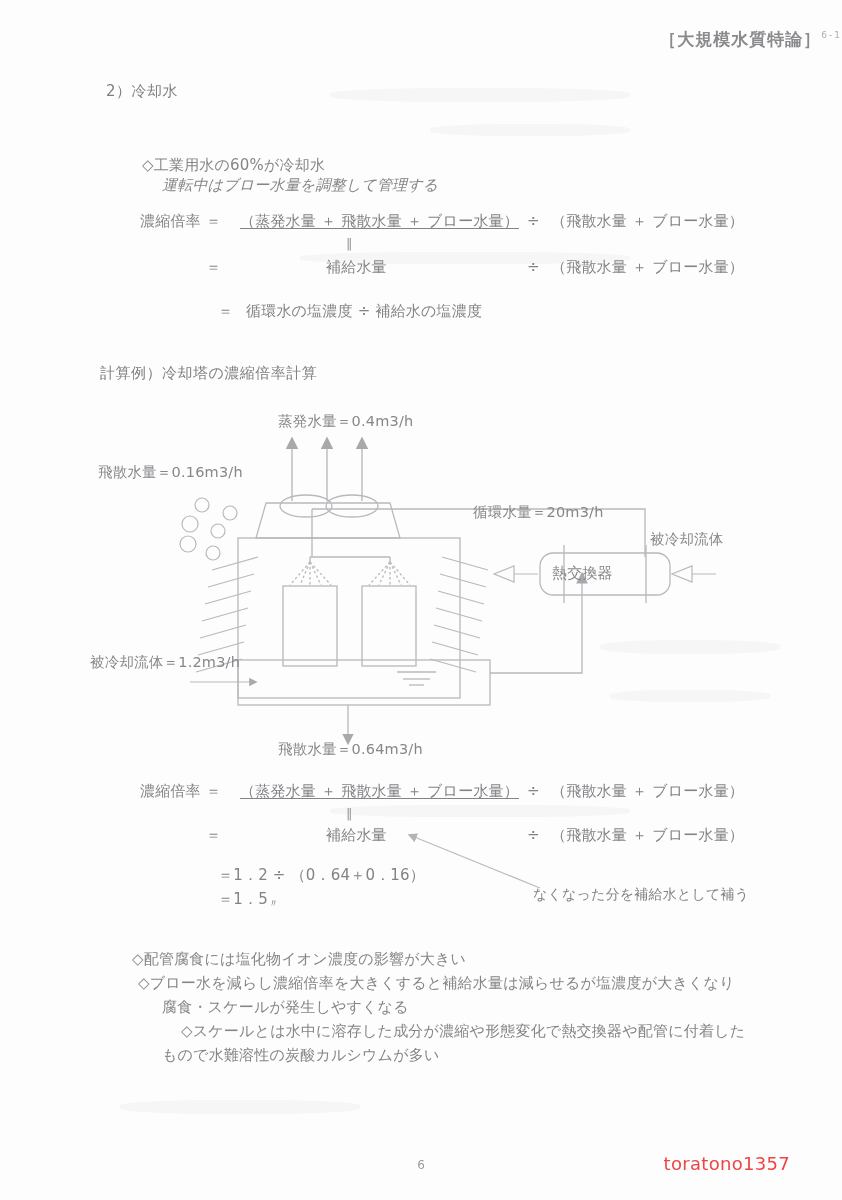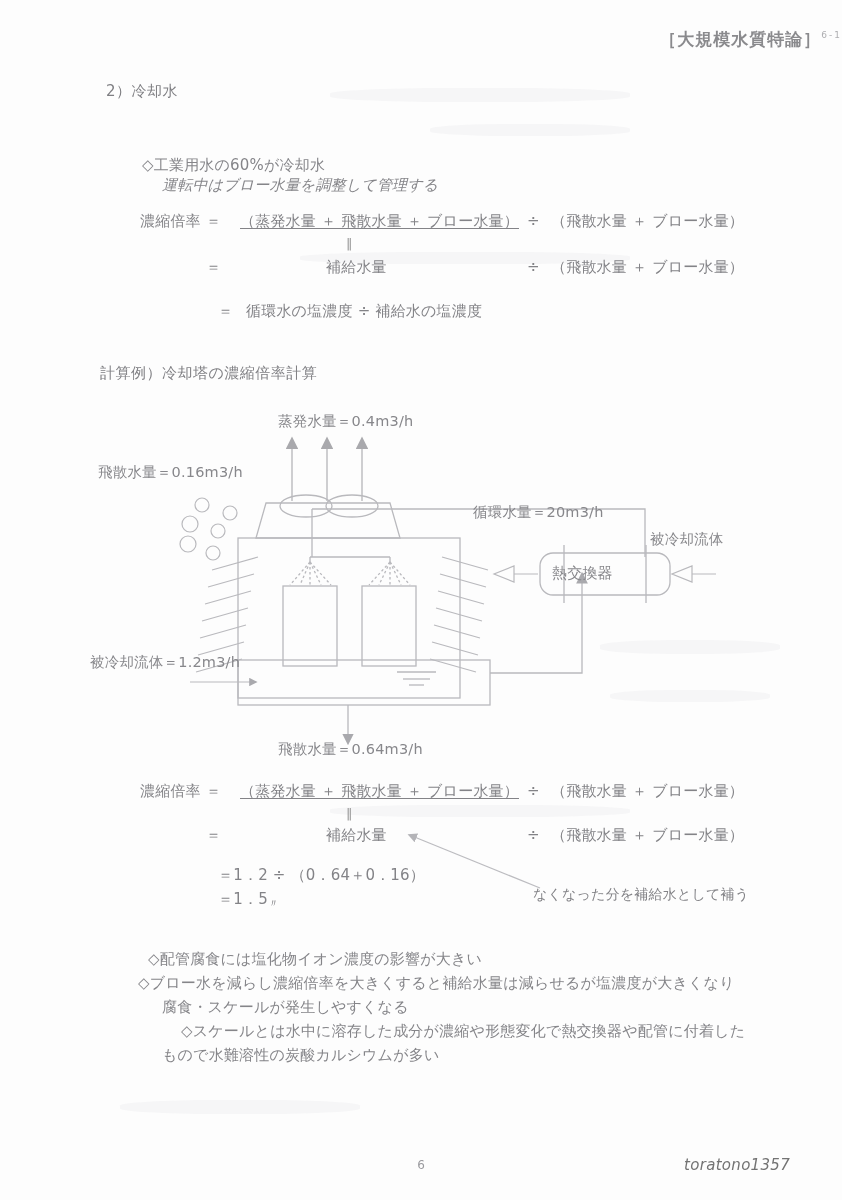--- a/index.html
+++ b/index.html
@@ -100,24 +100,23 @@
     left: 0; right: 0;
     bottom: 28px;
     text-align: center;
     font-size: 12px;
     color: #9a9a9e;
   }
   .footer-mark {
     position: absolute;
     right: 52px;
     bottom: 26px;
-    font-size: 15px;
-    color: #737373;
+    font-size: 18px;
+    color: #ef4444;
     letter-spacing: 0.3px;
-    font-style: italic;
   }
 </style>
 </head>
 <body>
 
 <div class="page">
 
   <div class="blotch" style="left:330px;top:88px;width:300px;height:14px;"></div>
   <div class="blotch" style="left:430px;top:124px;width:200px;height:12px;"></div>
   <div class="blotch" style="left:300px;top:252px;width:330px;height:12px;"></div>
@@ -295,21 +294,21 @@
   <svg style="position:absolute;left:400px;top:826px;" width="190" height="72">
     <defs>
       <marker id="ahb" markerWidth="8" markerHeight="8" refX="4" refY="4" orient="auto">
         <path d="M0,0 L8,4 L0,8 z" fill="#b4b4b8"></path>
       </marker>
     </defs>
     <line x1="140" y1="62" x2="12" y2="10" stroke="#bcbcc0" stroke-width="1.2" marker-end="url(#ahb)"></line>
   </svg>
   <div class="formula" style="left:533px;top:886px;font-size:14px;">なくなった分を補給水として補う</div>
 
-  <div class="bullet-line" style="left:148px;top:950px;">◇配管腐食には塩化物イオン濃度の影響が大きい</div>
+  <div class="bullet-line" style="left:132px;top:950px;">◇配管腐食には塩化物イオン濃度の影響が大きい</div>
   <div class="bullet-line" style="left:138px;top:974px;">◇ブロー水を減らし濃縮倍率を大きくすると補給水量は減らせるが塩濃度が大きくなり</div>
   <div class="bullet-line" style="left:162px;top:998px;">腐食・スケールが発生しやすくなる</div>
   <div class="bullet-line" style="left:138px;top:1022px;margin-left:43px;">◇スケールとは水中に溶存した成分が濃縮や形態変化で熱交換器や配管に付着した</div>
   <div class="bullet-line" style="left:162px;top:1046px;">もので水難溶性の炭酸カルシウムが多い</div>
 
   <div class="footer-page">6</div>
   <div class="footer-mark">toratono1357</div>
 
 </div>
 

